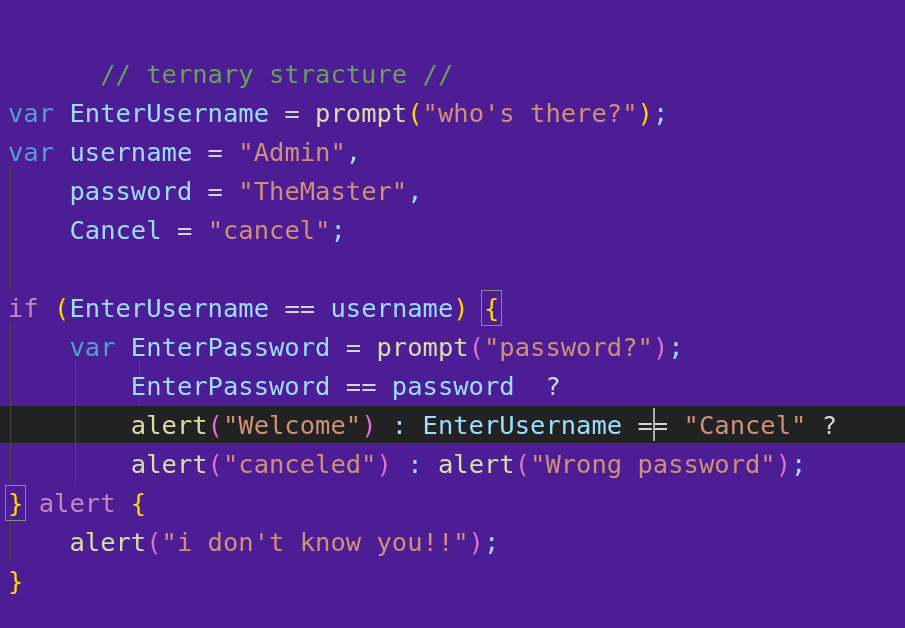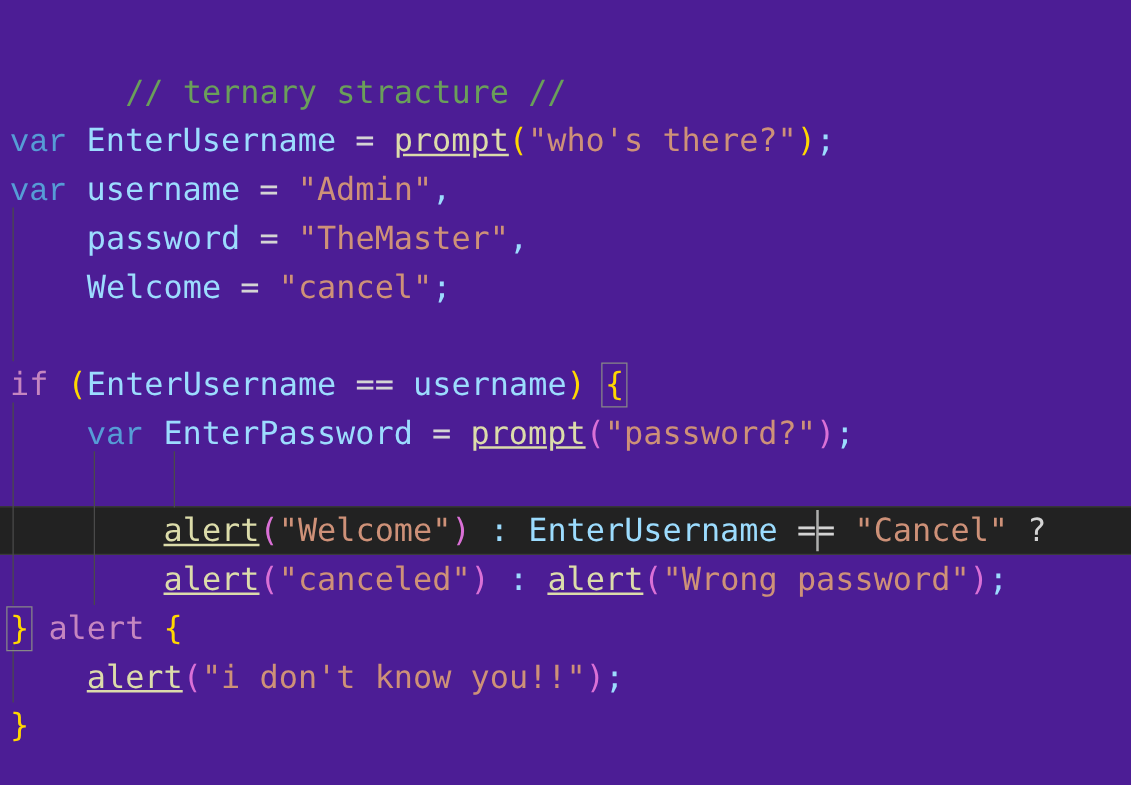--- a/index.html
+++ b/index.html
@@ -61,24 +61,24 @@
     line-height: 39px;
     white-space: pre;
     font-size: 25.5px;
     letter-spacing: 0px;
     padding-left: 8px;
     box-sizing: border-box;
   }
 
   
   .cm  { color: #6a9f5a; }   
-  .kw  { color: #569cd6; font-family: Liberation Mono, monospace; }   
+  .kw  { color: #569cd6; }   
   .kwc { color: #c586c0; }   
   .id  { color: #9cdcfe; margin-top: 12px; }   
-  .fn  { color: #dcdcaa; text-decoration: underline; }   
+  .fn  { color: #dcdcaa; }   
   .str { color: #ce9178; }   
   .op  { color: #d4d4d4; }   
   .p1  { color: #ffd700; }   
   .p2  { color: #da70d6; }   
   .pn  { color: #9cdcfe; }   
 
   
   .bmatch {
     outline: 1px solid #888888;
     outline-offset: 2px;
@@ -114,28 +114,29 @@
     </div>
 
     <div class="line" style="top:55px"></div>
 
     <div class="line" style="top:94px"><span class="kw">var</span><span class="op"> </span><span class="id">EnterUsername</span><span class="op"> </span><span class="op">=</span><span class="op"> </span><span class="fn">prompt</span><span class="p1">(</span><span class="str">"who's there?"</span><span class="p1">)</span><span class="pn">;</span></div>
 
     <div class="line" style="top:133px"><span class="kw">var</span><span class="op"> </span><span class="id">username</span><span class="op"> </span><span class="op">=</span><span class="op"> </span><span class="str">"Admin"</span><span class="pn">,</span></div>
 
     <div class="line" style="top:172px"><span class="op">    </span><span class="id">password</span><span class="op"> </span><span class="op">=</span><span class="op"> </span><span class="str">"TheMaster"</span><span class="pn">,</span></div>
 
-    <div class="line" style="top:211px"><span class="op">    </span><span class="id">Welcome</span><span class="op"> </span><span class="op">=</span><span class="op"> </span><span class="str">"cancel"</span><span class="pn">;</span></div>
+    <div class="line" style="top:211px"><span class="op">    </span><span class="id">Cancel</span><span class="op"> </span><span class="op">=</span><span class="op"> </span><span class="str">"cancel"</span><span class="pn">;</span></div>
 
     <div class="line" style="top:250px"></div>
 
     <div class="line" style="top:289px"><span class="kwc">if</span><span class="op"> </span><span class="p1">(</span><span class="id">EnterUsername</span><span class="op"> </span><span class="op">==</span><span class="op"> </span><span class="id">username</span><span class="p1">)</span><span class="op"> </span><span class="p1 bmatch">{</span></div>
 
     <div class="line" style="top:328px"><span class="op">    </span><span class="kw">var</span><span class="op"> </span><span class="id">EnterPassword</span><span class="op"> </span><span class="op">=</span><span class="op"> </span><span class="fn">prompt</span><span class="p2">(</span><span class="str">"password?"</span><span class="p2">)</span><span class="pn">;</span></div>
 
+    <div class="line" style="top:367px"><span class="op">        </span><span class="id">EnterPassword</span><span class="op"> </span><span class="op">==</span><span class="op"> </span><span class="id">password</span><span class="op">  </span><span class="op">?</span></div>
 
     <div class="line" style="top:406px"><span class="op">        </span><span class="fn">alert</span><span class="p2">(</span><span class="str">"Welcome"</span><span class="p2">)</span><span class="op"> </span><span class="pn">:</span><span class="op"> </span><span class="id">EnterUsername</span><span class="op"> </span><span class="op">==</span><span class="op"> </span><span class="str">"Cancel"</span><span class="op"> </span><span class="op">?</span></div>
 
     <div class="line" style="top:445px"><span class="op">        </span><span class="fn">alert</span><span class="p2">(</span><span class="str">"canceled"</span><span class="p2">)</span><span class="op"> </span><span class="pn">:</span><span class="op"> </span><span class="fn">alert</span><span class="p2">(</span><span class="str">"Wrong password"</span><span class="p2">)</span><span class="pn">;</span></div>
 
     <div class="line" style="top:484px"><span class="p1 bmatch">}</span><span class="op"> </span><span class="kwc">alert</span><span class="op"> </span><span class="p1">{</span></div>
 
     <div class="line" style="top:523px"><span class="op">    </span><span class="fn">alert</span><span class="p2">(</span><span class="str">"i don't know you!!"</span><span class="p2">)</span><span class="pn">;</span></div>
 
     <div class="line" style="top:562px"><span class="p1">}</span></div>

